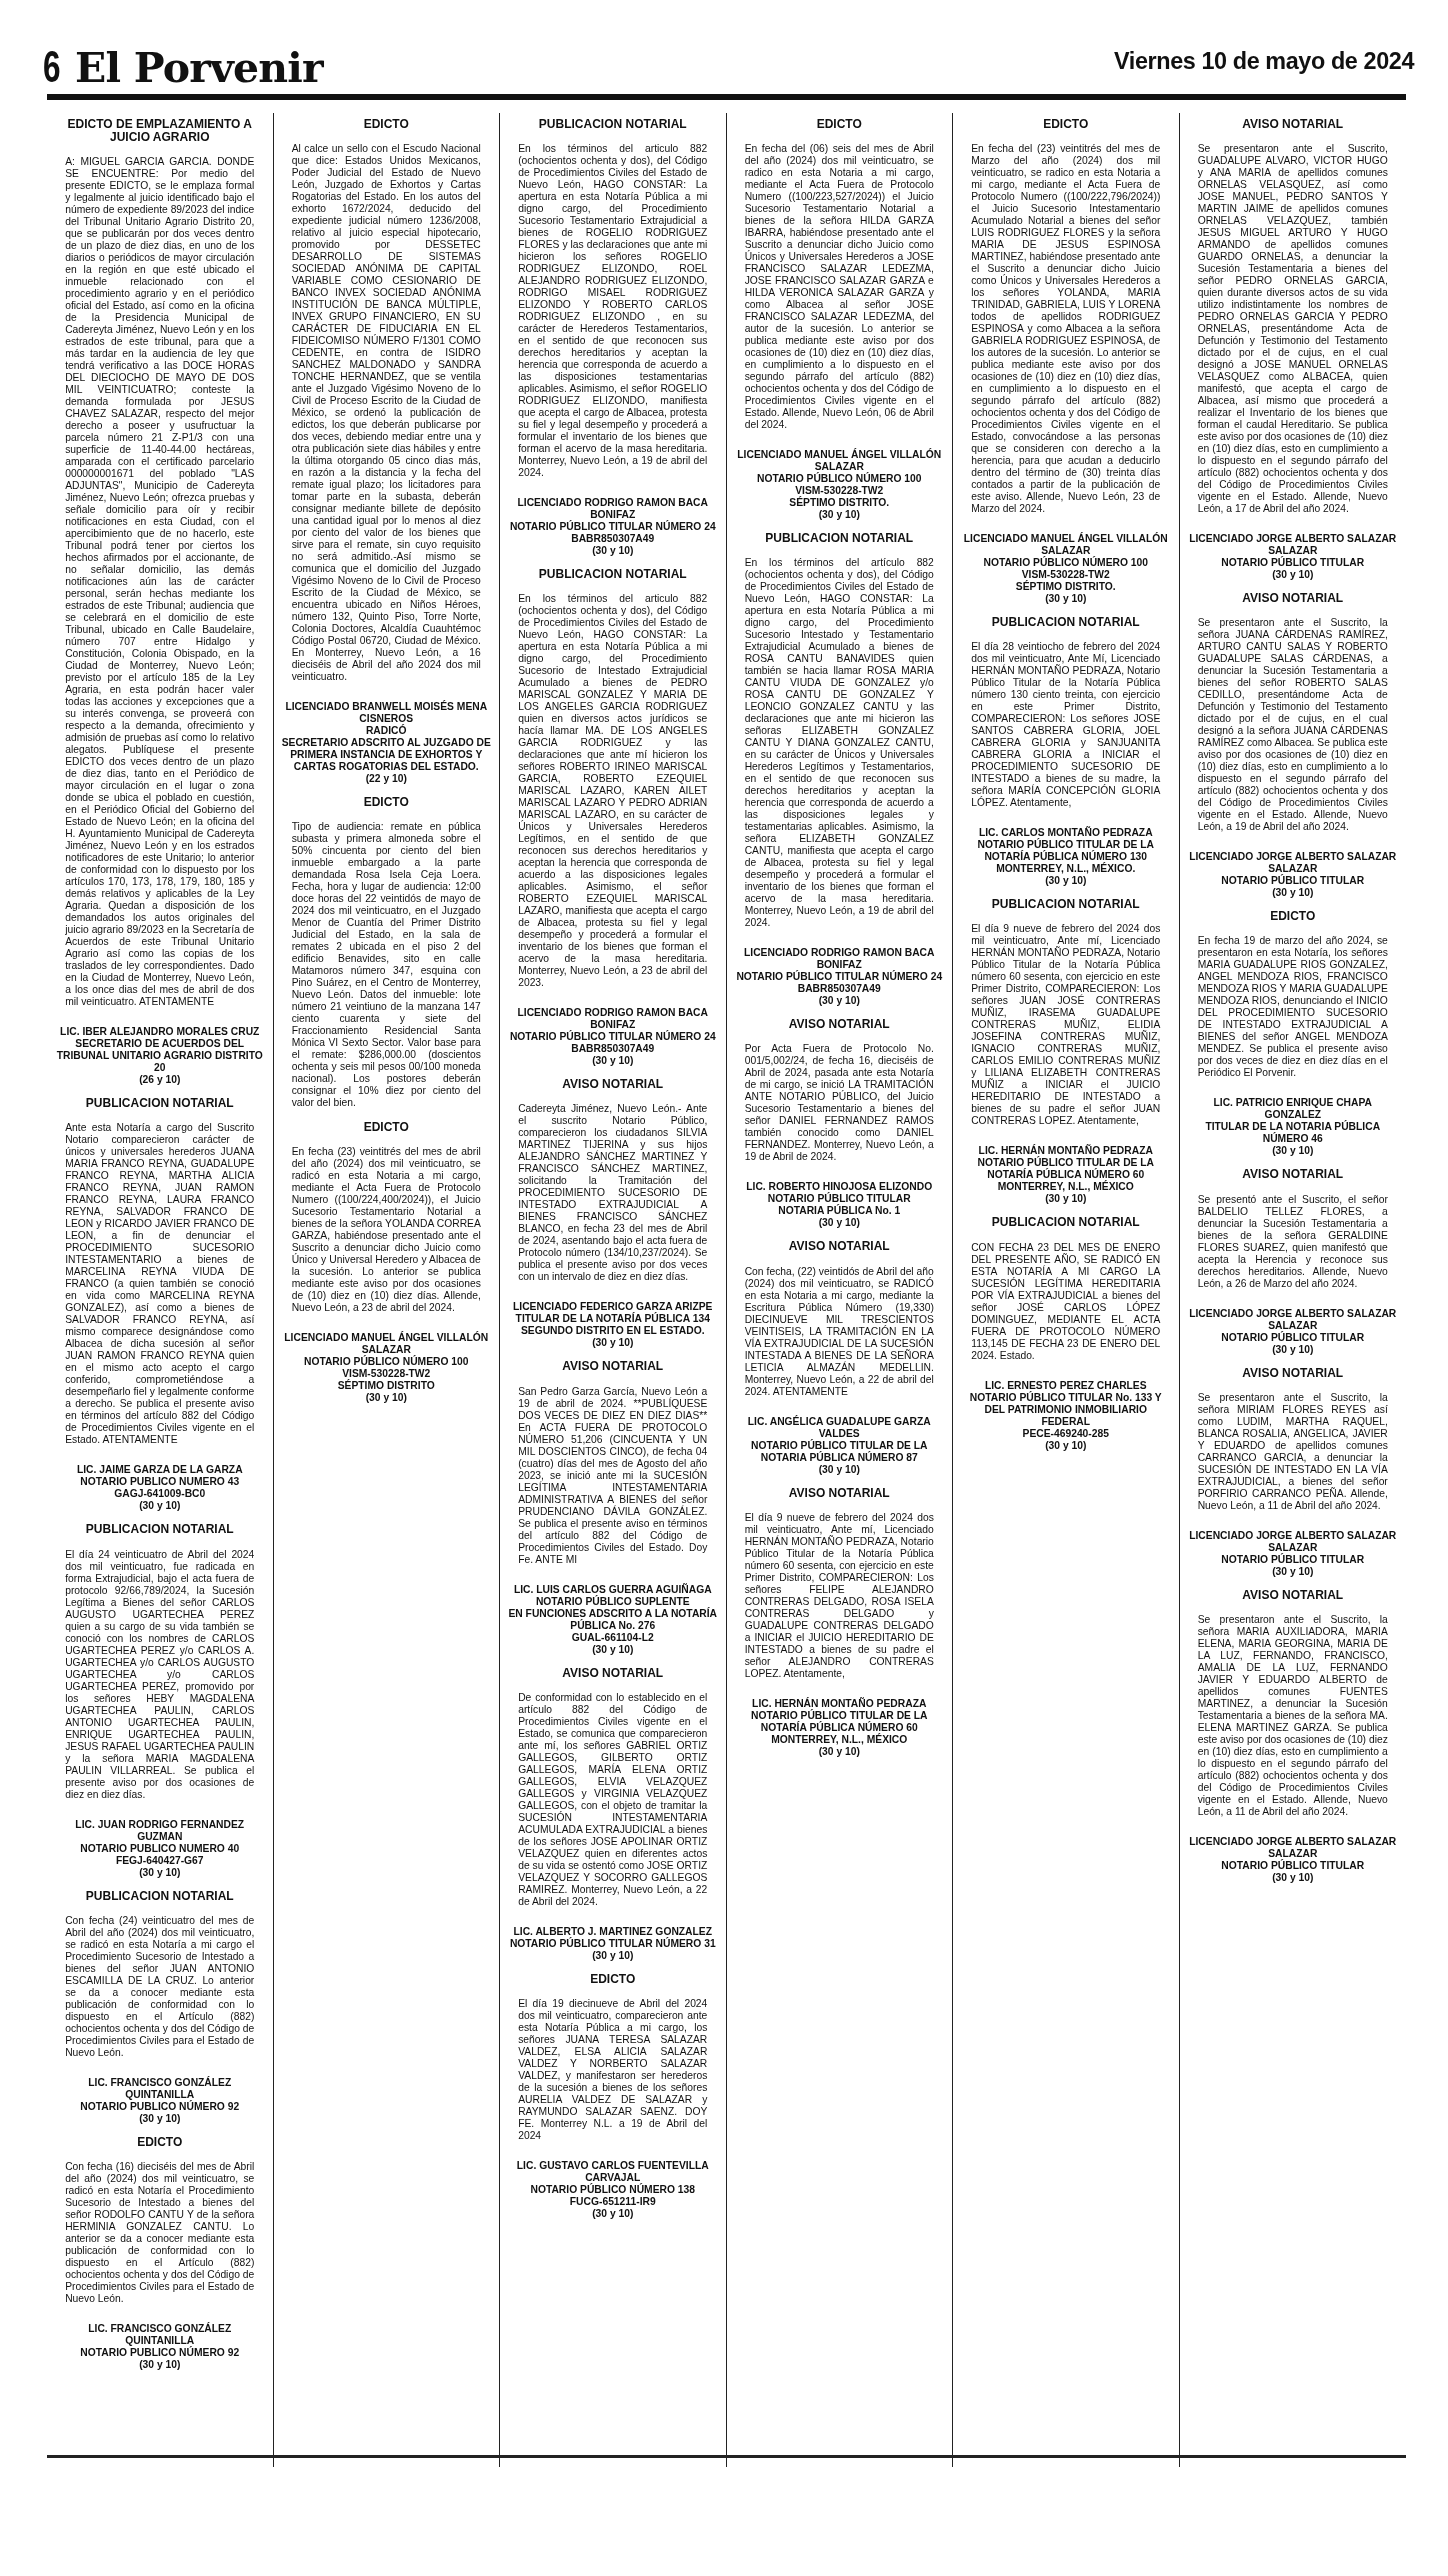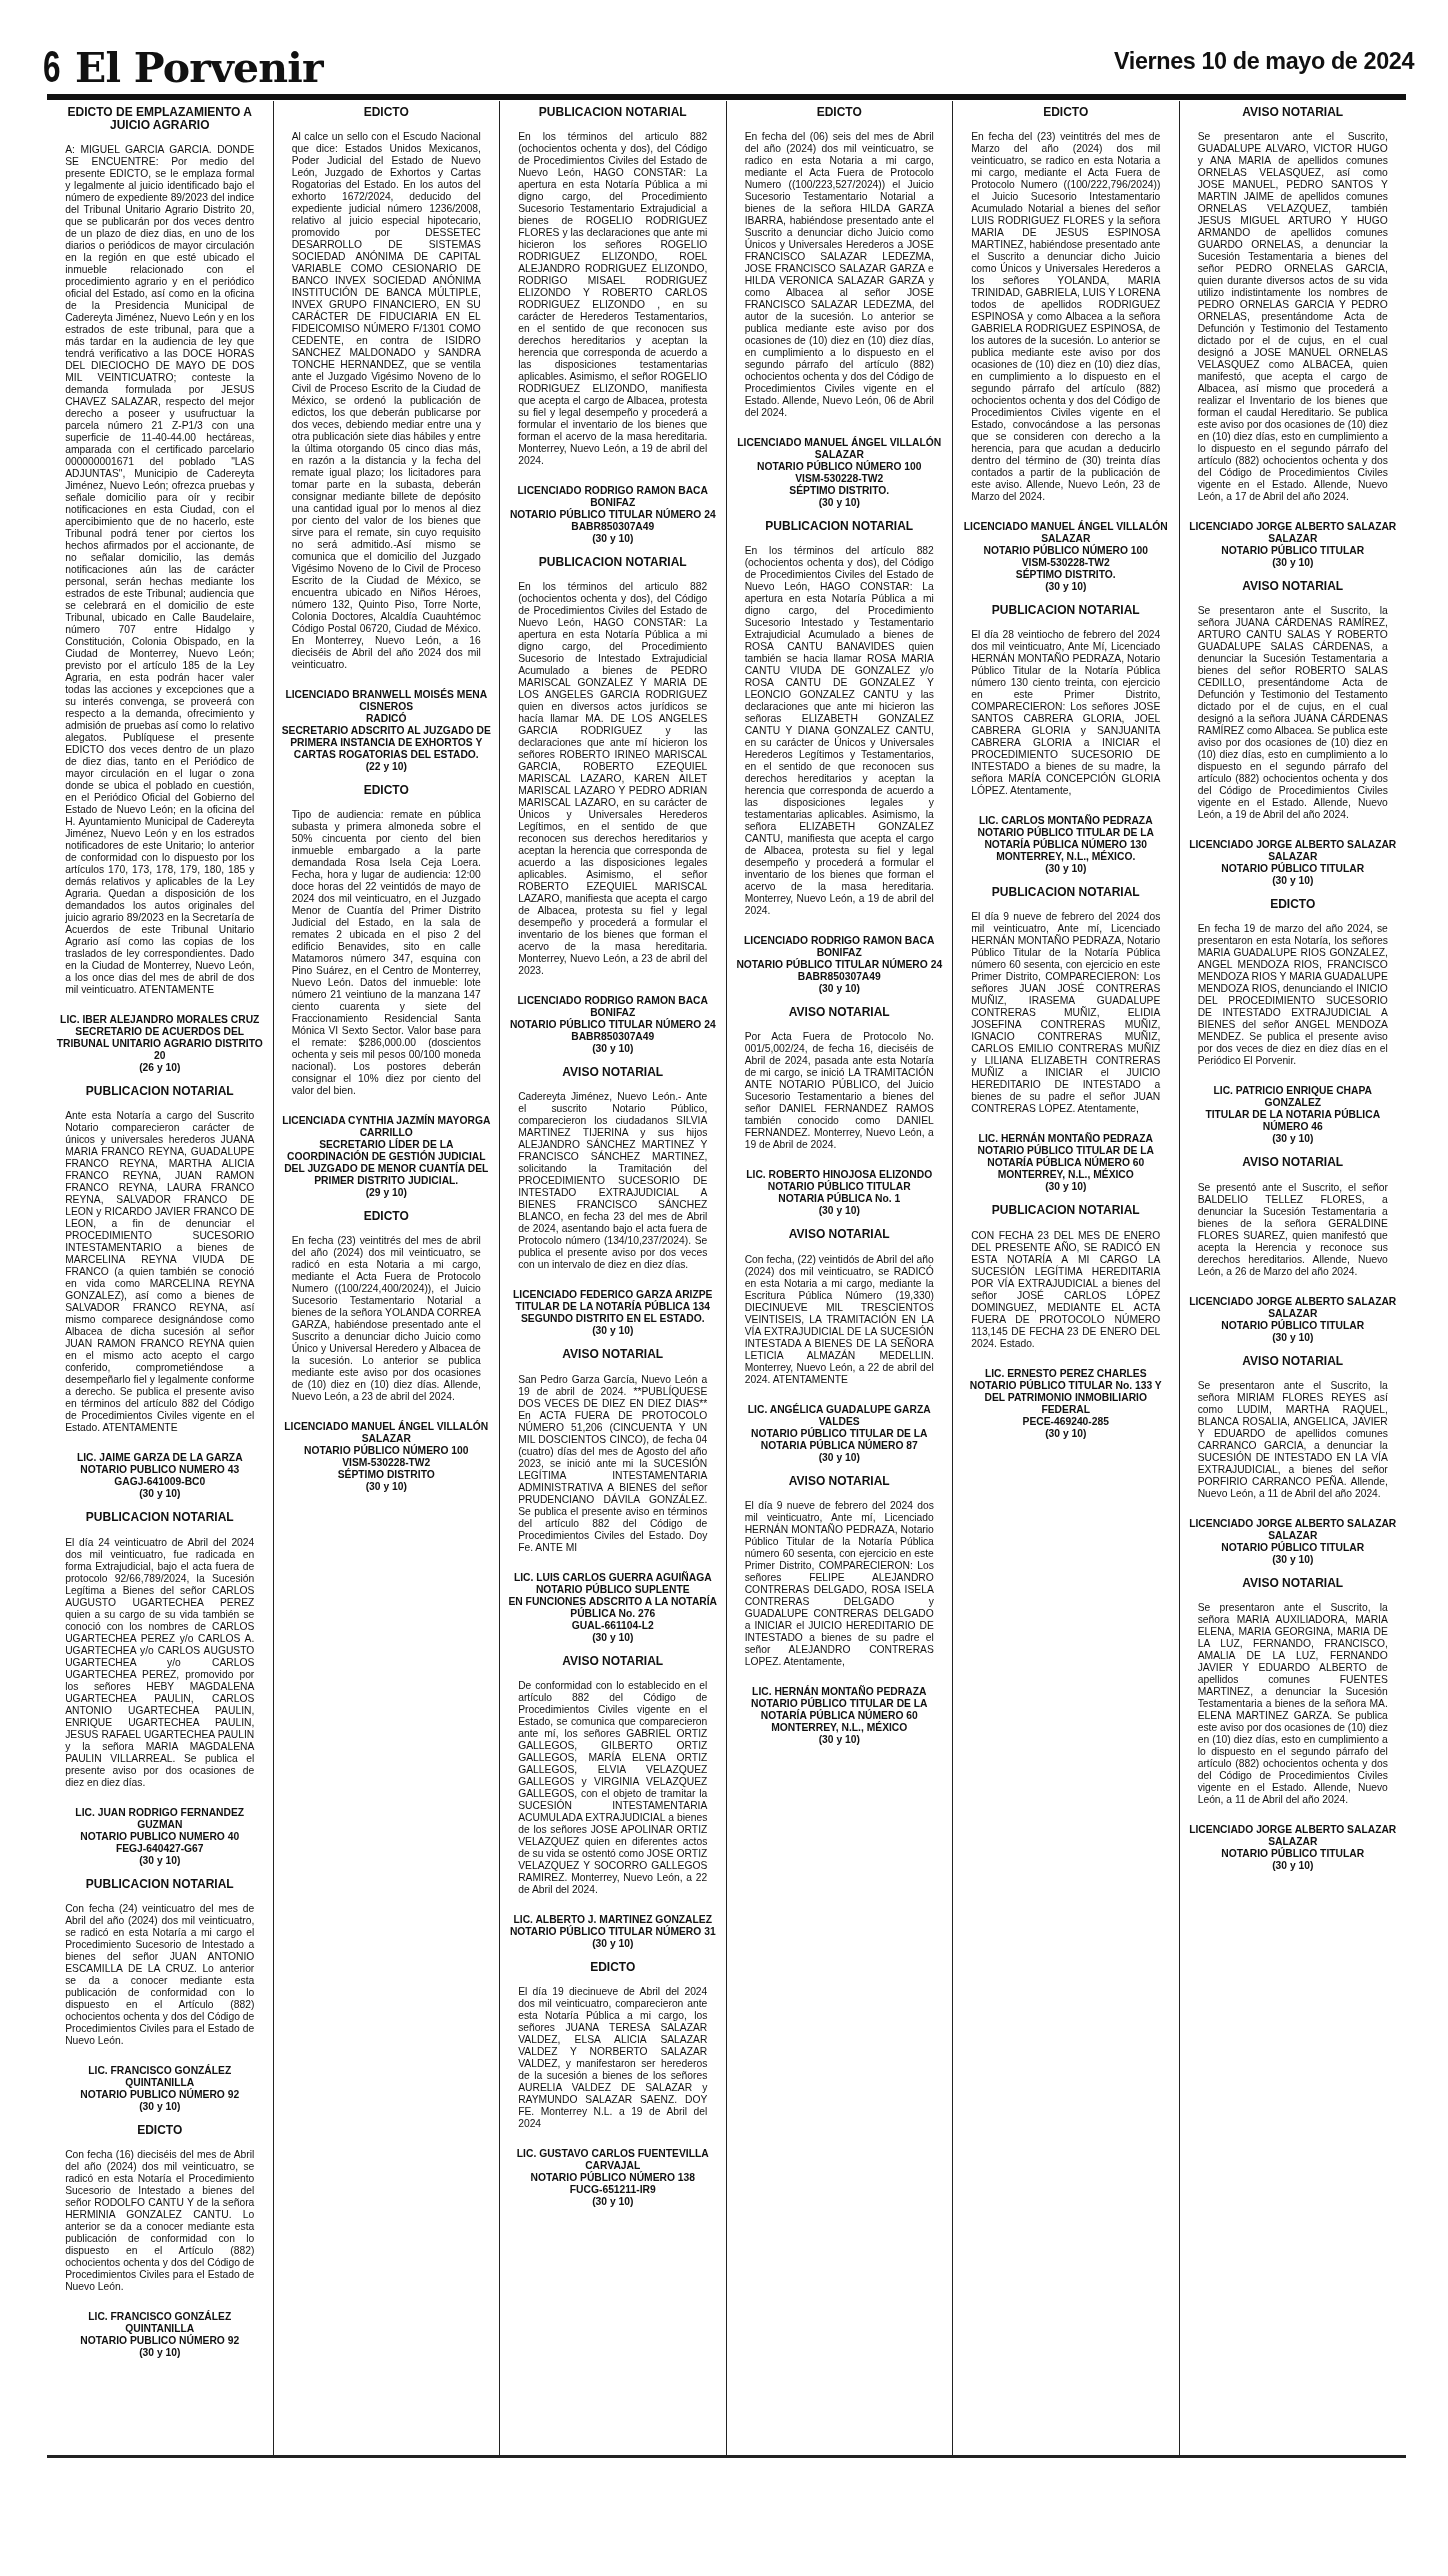--- a/index.html
+++ b/index.html
@@ -3,21 +3,21 @@
 <meta charset="utf-8">
 <style>
   html,body{margin:0;padding:0;background:#fff;}
   body{width:1449px;height:2576px;overflow:hidden;font-family:"Liberation Sans","DejaVu Sans",sans-serif;color:#111;}
   .page{position:relative;width:1421px;height:2576px;}
   .masthead{position:absolute;left:43px;top:43px;width:1371px;height:47px;}
   .logo{position:absolute;left:0;top:0;font-family:"DejaVu Serif","Liberation Serif",serif;font-weight:900;font-size:41px;letter-spacing:-0.8px;line-height:47px;color:#111;}
   .logo .pg{font-family:"Liberation Sans",sans-serif;font-weight:bold;font-size:45px;margin-right:7.8px;transform:scaleX(0.7);display:inline-block;transform-origin:left;}
   .date{position:absolute;right:0;top:5px;font-weight:bold;font-size:23.4px;letter-spacing:-0.4px;}
   .rule{position:absolute;left:47px;top:94px;width:1359px;height:5.5px;background:#111;}
-  .cols{position:absolute;left:47px;top:101px;width:1359px;height:2354px;display:flex;}
+  .cols{position:absolute;left:47px;top:113px;width:1359px;height:2354px;display:flex;}
   .col{position:relative;width:227px;box-sizing:border-box;padding:4.7px 6.2px 0 6.2px;border-right:1.6px solid #222;overflow:hidden;font-size:10.3px;line-height:12px;text-align:justify;}
   .col:last-child{border-right:none;}
   .notice{margin-bottom:11px;}
   .notice h2{margin:0 0 0.8px 0;font-size:12px;line-height:13.2px;text-align:center;font-weight:bold;}
   .notice p{margin:12px;}
   .sig{text-align:center;font-weight:bold;font-size:10.3px;line-height:12px;margin-top:18px;}
   .bottom-rule{position:absolute;left:47px;top:2455px;width:1359px;height:3.1px;background:#222;}
 </style>
 </head>
 <body>
@@ -88,25 +88,20 @@
           <div class="sig">
             <div>LICENCIADO BRANWELL MOISÉS MENA CISNEROS</div>
             <div>RADICÓ</div>
             <div>SECRETARIO ADSCRITO AL JUZGADO DE PRIMERA INSTANCIA DE EXHORTOS Y CARTAS ROGATORIAS DEL ESTADO.</div>
             <div>(22 y 10)</div>
           </div>
         </div>
         <div class="notice">
           <h2>EDICTO</h2>
           <p>Tipo de audiencia: remate en pública subasta y primera almoneda sobre el 50% cincuenta por ciento del bien inmueble embargado a la parte demandada Rosa Isela Ceja Loera. Fecha, hora y lugar de audiencia: 12:00 doce horas del 22 veintidós de mayo de 2024 dos mil veinticuatro, en el Juzgado Menor de Cuantía del Primer Distrito Judicial del Estado, en la sala de remates 2 ubicada en el piso 2 del edificio Benavides, sito en calle Matamoros número 347, esquina con Pino Suárez, en el Centro de Monterrey, Nuevo León. Datos del inmueble: lote número 21 veintiuno de la manzana 147 ciento cuarenta y siete del Fraccionamiento Residencial Santa Mónica VI Sexto Sector. Valor base para el remate: $286,000.00 (doscientos ochenta y seis mil pesos 00/100 moneda nacional). Los postores deberán consignar el 10% diez por ciento del valor del bien.</p>
-          <div class="sig">
-            <div>LICENCIADA CYNTHIA JAZMÍN MAYORGA CARRILLO</div>
-            <div>SECRETARIO LÍDER DE LA COORDINACIÓN DE GESTIÓN JUDICIAL DEL JUZGADO DE MENOR CUANTÍA DEL PRIMER DISTRITO JUDICIAL.</div>
-            <div>(29 y 10)</div>
-          </div>
         </div>
         <div class="notice">
           <h2>EDICTO</h2>
           <p>En fecha (23) veintitrés del mes de abril del año (2024) dos mil veinticuatro, se radicó en esta Notaria a mi cargo, mediante el Acta Fuera de Protocolo Numero ((100/224,400/2024)), el Juicio Sucesorio Testamentario Notarial a bienes de la señora YOLANDA CORREA GARZA, habiéndose presentado ante el Suscrito a denunciar dicho Juicio como Único y Universal Heredero y Albacea de la sucesión. Lo anterior se publica mediante este aviso por dos ocasiones de (10) diez en (10) diez días. Allende, Nuevo León, a 23 de abril del 2024.</p>
           <div class="sig">
             <div>LICENCIADO MANUEL ÁNGEL VILLALÓN SALAZAR</div>
             <div>NOTARIO PÚBLICO NÚMERO 100</div>
             <div>VISM-530228-TW2</div>
             <div>SÉPTIMO DISTRITO</div>
             <div>(30 y 10)</div>

